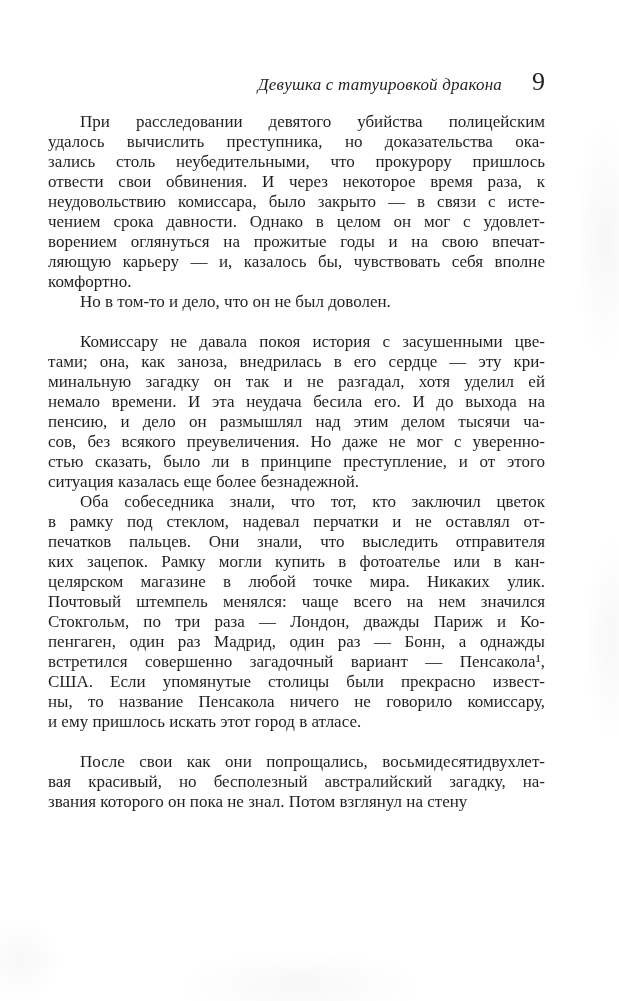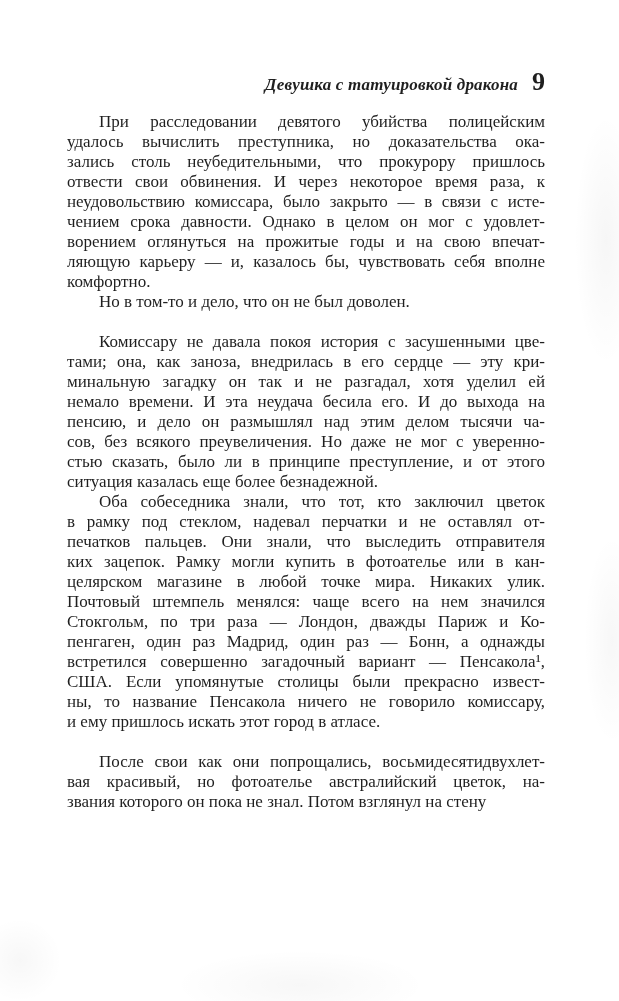--- a/index.html
+++ b/index.html
@@ -22,22 +22,21 @@
       radial-gradient(ellipse 60px 60px at 20px 960px, rgba(0,0,0,0.03), transparent 70%);
     font-family: "Liberation Serif", "DejaVu Serif", serif;
     color: #1f1f1f;
     overflow: hidden;
   }
   .running-header {
     height: 27px;
     display: flex;
     justify-content: flex-end;
     align-items: baseline;
-    gap: 14px;
-    font-weight: bold;
+    gap: 30px;
   }
   .running-title {
     font-style: italic;
     font-size: 17px;
     letter-spacing: 0.2px;
     white-space: nowrap;
   }
   .page-number {
     font-size: 26px;
     line-height: 26px;
@@ -49,21 +48,20 @@
   .paragraph { margin: 0; }
   .paragraph.gap-before { margin-top: 20px; }
   .line {
     font-size: 17px;
     line-height: 20px;
     height: 20px;
     overflow: hidden;
     text-align: justify;
     text-align-last: justify;
     white-space: normal;
-    margin-left: 19px;
   }
   .line.indent { text-indent: 32px; }
   .line.para-end { text-align-last: left; }
   .footnote-block {
     width: 497px;
   }
   .footnote-separator {
     margin-top: 10px;
     width: 72px;
     border-top: 2px solid #2b2b2b;
@@ -121,18 +119,18 @@
         <div class="line">Почтовый штемпель менялся: чаще всего на нем значился</div>
         <div class="line">Стокгольм, по три раза — Лондон, дважды Париж и Ко-</div>
         <div class="line">пенгаген, один раз Мадрид, один раз — Бонн, а однажды</div>
         <div class="line">встретился совершенно загадочный вариант — Пенсакола¹,</div>
         <div class="line">США. Если упомянутые столицы были прекрасно извест-</div>
         <div class="line">ны, то название Пенсакола ничего не говорило комиссару,</div>
         <div class="line para-end">и ему пришлось искать этот город в атласе.</div>
       </div>
       <div class="paragraph gap-before">
         <div class="line indent">После свои как они попрощались, восьмидесятидвухлет-</div>
-        <div class="line">вая красивый, но фотоателье австралийский цветок, на-</div>
+        <div class="line">вая красивый, но бесполезный австралийский загадку, на-</div>
         <div class="line para-end">звания которого он пока не знал. Потом взглянул на стену</div>
       </div>
     </main>
 
 </div>
 
 </body></html>

